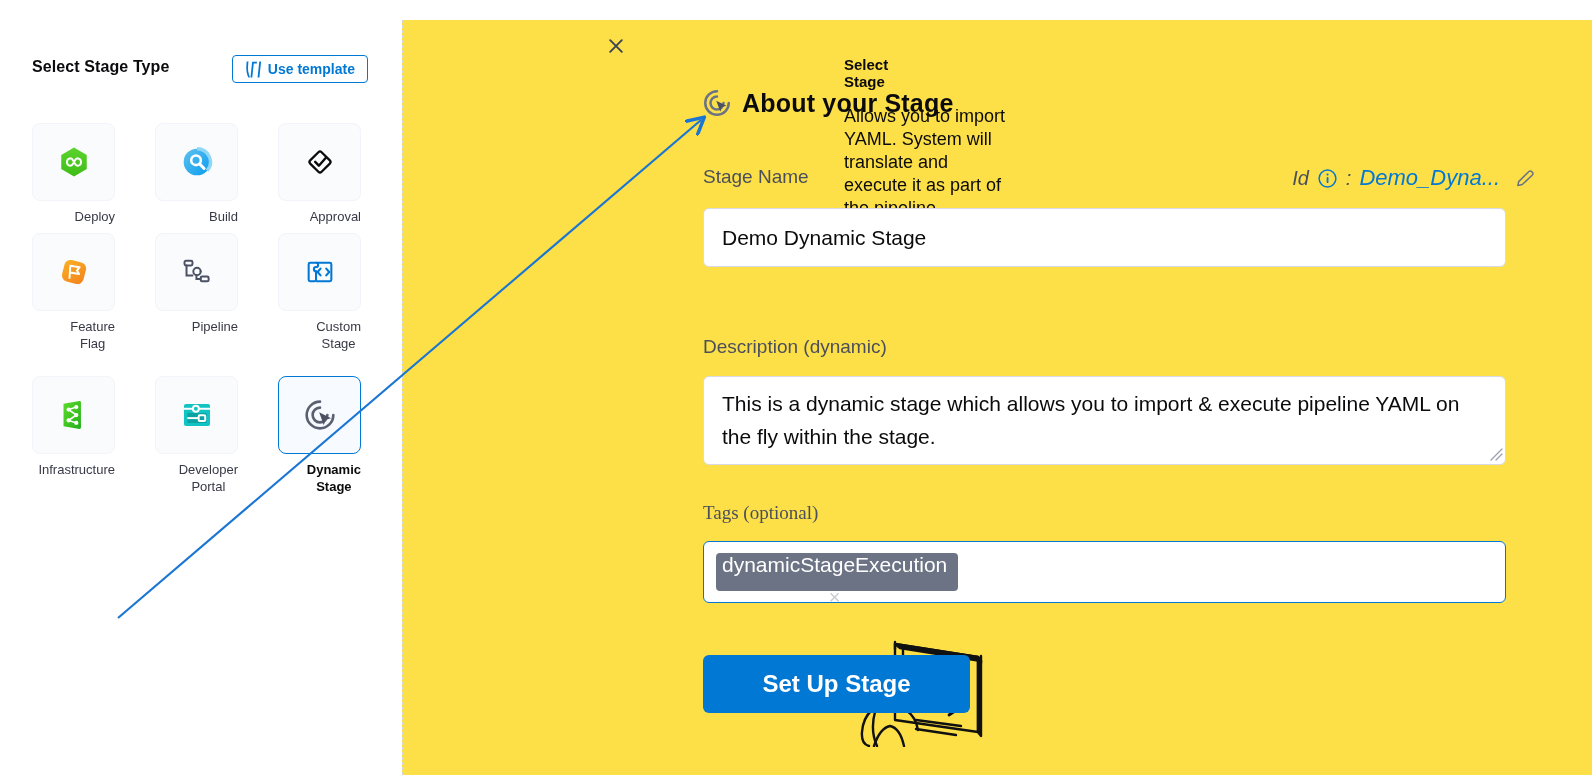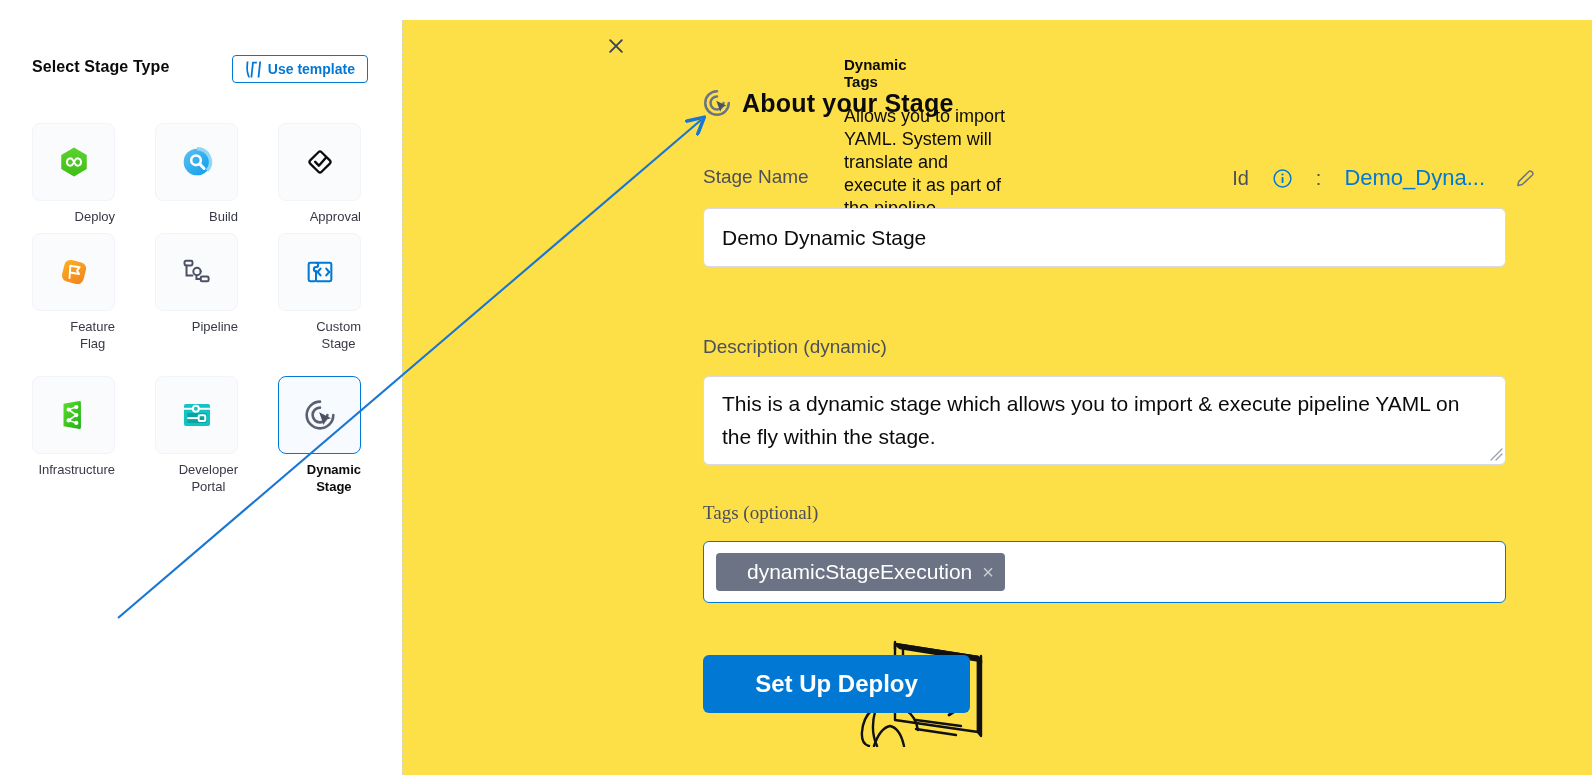--- a/index.html
+++ b/index.html
@@ -79,22 +79,22 @@
   #about-row { position:absolute; left:62px; top:68px; display:flex; align-items:center; gap:10px;text-align:center; }
   #about-title { font-size:25px; font-weight:bold; color:#0b0b0d; letter-spacing:0.2px; }
 
   .field-label {
     font-size:19px; color:#4b4f5c; font-weight:normal;
   }
   #stage-name-label { position:absolute; left:63px; top:146px; }
 
   #id-row {
     position:absolute; right:55px; top:145px;
-    display:flex; align-items:center; gap:23px;
-    font-size:20px; color:#4b4f5c;
+    display:flex; align-items:center; gap:8px;
+    font-size:20px; color:#4b4f5c;font-style:italic;
   }
   #id-value { color:#0278d5; font-size:22px; }
   #id-info-icon { display:flex; align-items:center; }
   #id-edit-icon { margin-left:6px; display:flex; align-items:center; cursor:pointer; }
 
   #stage-name-input {
     position:absolute; left:63px; top:188px; width:803px; height:59px;
     border:1px solid #d9dae5; border-radius:6px; background:#fff;
     font-size:21px; color:#0b0b0d; padding:0 18px;
     font-family:"Liberation Sans",sans-serif;
@@ -117,21 +117,21 @@
 
   #tags-label { position:absolute; left:63px; top:482px;font-family:Liberation Serif, serif; }
   #tags-box {
     position:absolute; left:63px; top:521px; width:803px; height:62px;
     border:1px solid #0278d5; border-radius:6px; background:#fff;
     display:flex; align-items:center; padding:0 12px; cursor:text;
   }
   .tag-chip {
     display:inline-flex; align-items:center; gap:10px;
     background:#6b7385; color:#fff; border-radius:4px;
-    height:38px; padding:0 11px 0 31px; font-size:21px;
+    height:38px; padding:0 11px 0 6px; font-size:21px;flex-direction:column;
   }
   .tag-remove { color:#c9ccd4; font-size:20px; cursor:pointer; line-height:1; }
 
   #setup-btn {
     position:absolute; left:63px; top:635px; width:267px; height:58px;
     background:#0278d5; border:none; border-radius:6px;
     color:#fff; font-size:24px; font-weight:bold;
     font-family:"Liberation Sans",sans-serif;
     cursor:pointer;
   }
@@ -292,21 +292,21 @@
           <stop offset="0%" stop-color="#5ddb2b"></stop>
             <stop offset="100%" stop-color="#22b01a"></stop>
         </linearGradient>
       </defs>
     </svg>
   </div>
 
   <div id="divider"></div>
 
   <div id="mid-panel">
-    <div id="mid-title">Dynamic Tags</div>
+    <div id="mid-title">Select Stage</div>
     <div id="mid-desc">Allows you to import YAML. System will translate and execute it as part of the pipeline.</div>
 
     <svg id="mid-illustration" viewBox="0 0 150 115">
       <g fill="none" stroke="#111" stroke-width="2.4" stroke-linecap="round" stroke-linejoin="round">
         <path d="M47 12 L130 25 L130 100 L47 88 Z"></path>
         <path d="M47 12 L52 16 L133 29 L130 25 Z" fill="#111"></path>
         <path d="M130 25 L133 29 L133 104 L130 100 Z" fill="#111"></path>
         <line x1="47" y1="10" x2="47" y2="17"></line>
         <line x1="133" y1="24" x2="133" y2="31"></line>
         <line x1="55" y1="14" x2="55" y2="60"></line>
@@ -373,21 +373,21 @@
     </svg>
 
     <label id="tags-label" class="field-label">Tags (optional)</label>
     <div id="tags-box">
         <span class="tag-chip">
           <span>dynamicStageExecution</span>
           <span class="tag-remove">×</span>
         </span>
       </div>
 
-    <button id="setup-btn">Set Up Deploy</button>
+    <button id="setup-btn">Set Up Stage</button>
   </div>
 
   <div id="bottom-rule"></div>
 <div id="close-btn">
       <svg width="20" height="20" viewBox="0 0 24 24">
         <path d="M5 5 L19 19 M19 5 L5 19" stroke="#3c4354" stroke-width="2.3" stroke-linecap="round"></path>
       </svg>
     </div>
   </div>
 

